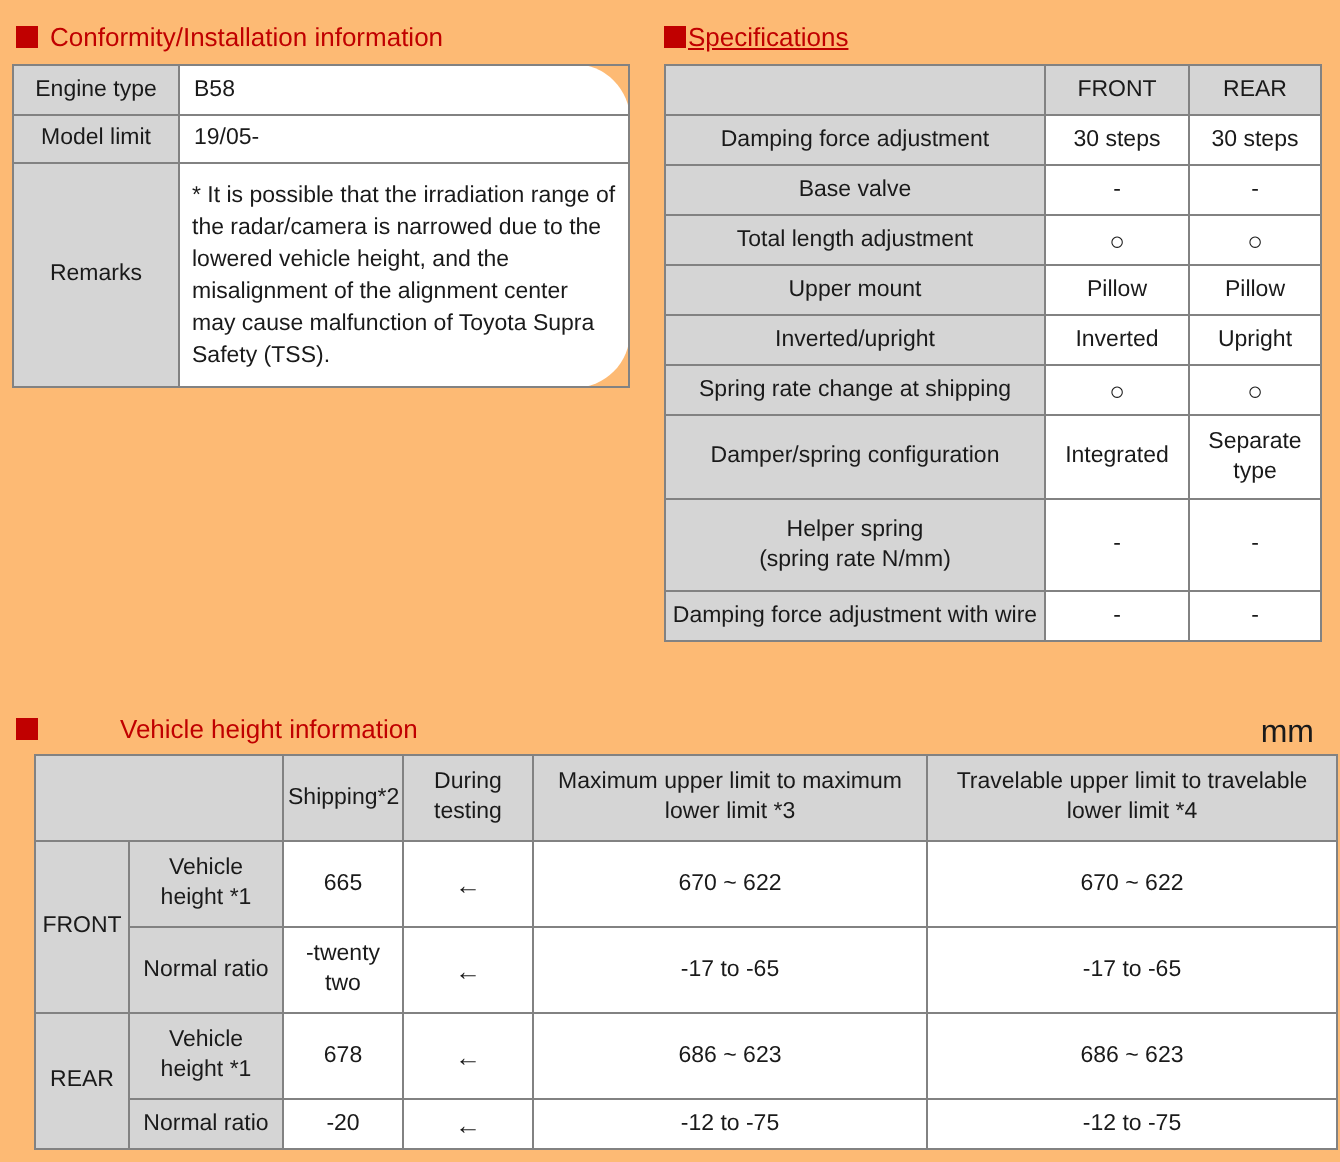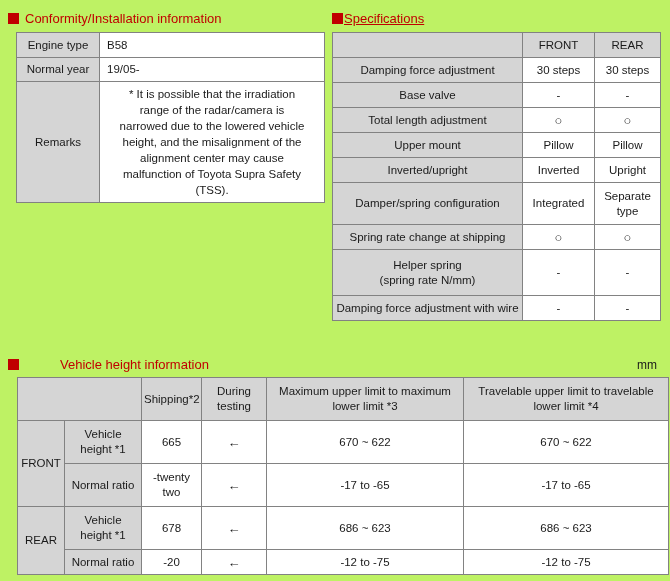--- a/index.html
+++ b/index.html
@@ -4,81 +4,81 @@
 <style>
   * { margin:0; padding:0; box-sizing:border-box; }
   html,body { background:#ffffff; }
   body {
     font-family:"Liberation Sans","DejaVu Sans",sans-serif;
     color:#1a1a1a;
     -webkit-font-smoothing:antialiased;
   }
   .canvas {
     position:relative; width:670px; height:581px;
-    background:#bef264; overflow:hidden;
+    background:#fdba74; overflow:hidden;
   }
   .section-title {
     position:absolute;
     display:flex; align-items:center;
     font-size:13px; color:#c00000; white-space:nowrap;
   }
   .red-sq {
     width:11px; height:11px; background:#c00000;
     display:inline-block; flex:0 0 auto;
   }
   .section-title .gap-wide { width:6px; display:inline-block; }
   .section-title .gap-narrow { width:1px; display:inline-block; }
   .unit-label {
-    position:absolute; font-size:12px; color:#1a1a1a;
+    position:absolute; font-size:16px; color:#1a1a1a;
   }
   table {
     position:absolute;
     border-collapse:collapse; table-layout:fixed;
     font-size:11.5px; background:#ffffff;
   }
   td {
     border:1px solid #828282;
     text-align:center; vertical-align:middle;
     padding:1px 2px;
     white-space:pre-line;
     line-height:15px;
     overflow:hidden;
   }
   .gray { background:#d5d5d5; }
   .left-al { text-align:left; padding-left:7px; }
   .remarks-cell {
-    text-align:center; vertical-align:middle;
-    padding:4px 18px; line-height:16px; white-space:normal;
+    text-align:left; vertical-align:middle;
+    padding:4px 6px; line-height:16px; white-space:normal;
   }
   .circ { font-size:13px; }
   .arrow { font-size:13px; }
 </style>
 </head>
 <body>
 
 <div class="canvas">
 
   <div class="section-title" style="left:8px; top:11px;">
     <span class="red-sq"></span>
       <span class="gap-wide"></span>
       <span>Conformity/Installation information</span>
   </div>
 
-  <table style="left:16px; top:32px; width:308px;">
+  <table style="left:6px; top:32px; width:308px;border-radius:28px;">
     <colgroup>
         <col style="width:83px">
         <col style="width:225px">
       </colgroup>
     <tbody>
         <tr style="height:25px;">
       <td class="gray">Engine type</td>
       <td class="left-al">B58</td>
     </tr>
     <tr style="height:24px;">
-      <td class="gray">Normal year</td>
+      <td class="gray">Model limit</td>
       <td class="left-al">19/05-</td>
     </tr>
     <tr style="height:112px;">
       <td class="gray">Remarks</td>
       <td class="remarks-cell">* It is possible that the irradiation range of the radar/camera is narrowed due to the lowered vehicle height, and the misalignment of the alignment center may cause malfunction of Toyota Supra Safety (TSS).</td>
     </tr>
   </tbody>
     </table>
 
   <div class="section-title" style="left:332px; top:11px;text-decoration:underline;">
@@ -117,30 +117,30 @@
     <tr style="height:25px;margin-top:12px;">
       <td class="gray">Upper mount</td>
       <td>Pillow</td>
       <td>Pillow</td>
     </tr>
     <tr style="height:25px;">
       <td class="gray">Inverted/upright</td>
       <td>Inverted</td>
       <td>Upright</td>
     </tr>
+    <tr style="height:25px;">
+      <td class="gray">Spring rate change at shipping</td>
+      <td class="circ">○</td>
+      <td class="circ">○</td>
+    </tr>
     <tr style="height:42px;">
       <td class="gray">Damper/spring configuration</td>
       <td>Integrated</td>
       <td>Separate
 type</td>
-    </tr>
-    <tr style="height:25px;">
-      <td class="gray">Spring rate change at shipping</td>
-      <td class="circ">○</td>
-      <td class="circ">○</td>
     </tr>
     <tr style="height:46px;">
       <td class="gray">Helper spring
 (spring rate N/mm)</td>
       <td>-</td>
       <td>-</td>
     </tr>
     <tr style="height:25px;">
       <td class="gray">Damping force adjustment with wire</td>
       <td>-</td>

